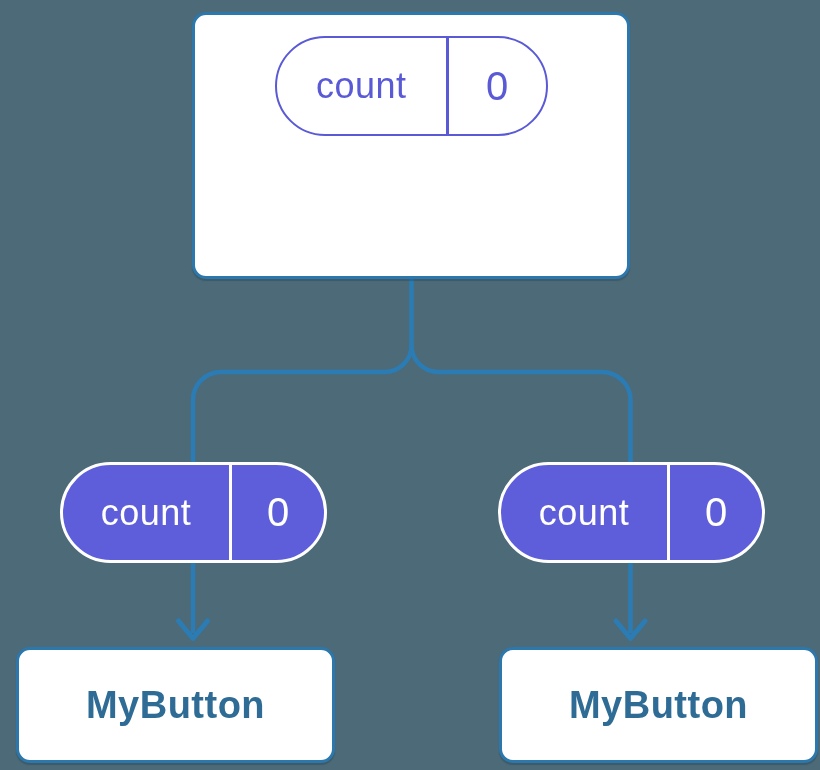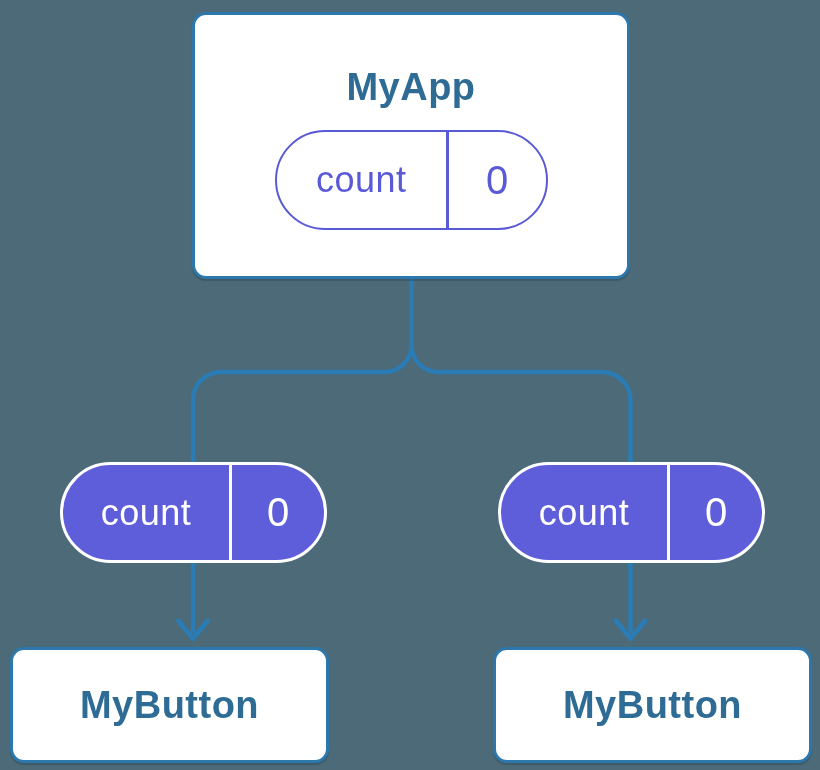--- a/index.html
+++ b/index.html
@@ -110,41 +110,40 @@
     display: flex; align-items: center; justify-content: center;
     color: #FFFFFF;
     font-size: 40px;
   }
 
   .button-card {
     display: flex;
     align-items: center;
     justify-content: center;
     top: 647px;
-    width: 319px; height: 116px;
+    width: 319px; height: 116px; margin-left: 6px;
   }
   .button-card.left  { left: 10px; }
   .button-card.right { left: 493px; }
 </style>
 </head>
 <body>
 
 <div class="canvas">
 
   <svg class="connector-svg" viewBox="0 0 820 770">
     <path d="M411.5 279 L411.5 345 C411.5 360 399.5 372 384.5 372 L221 372 C205.5 372 193 384.5 193 400 L193 463"></path>
     <path d="M411.5 345 C411.5 360 423.5 372 438.5 372 L602 372 C617.5 372 630.5 384.5 630.5 400 L630.5 463"></path>
     <path d="M193 561 L193 633"></path>
     <path class="arrowhead" d="M178.5 621 L193 638.5 L207.5 621"></path>
     <path d="M630.5 561 L630.5 633"></path>
     <path class="arrowhead" d="M616 621 L630.5 638.5 L645 621"></path>
   </svg>
 
   <div class="card app-card">
-    <div class="card-title">MyApp</div>
     <div class="state-pill">
       <div class="pill-name">count</div>
       <div class="pill-divider"></div>
       <div class="pill-value">0</div>
     </div>
   </div>
 
   <div class="prop-pill left">
     <div class="pill-name">count</div>
     <div class="pill-divider"></div>

